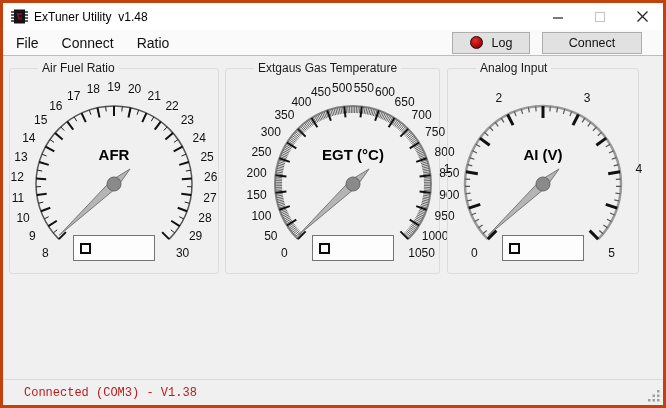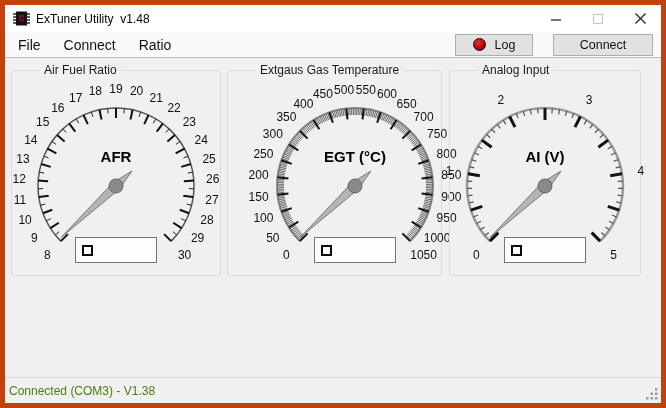--- a/index.html
+++ b/index.html
@@ -1,33 +1,33 @@
 <!DOCTYPE html>
 <html><head>
 <meta charset="utf-8">
 <style>
   * { margin:0; padding:0; box-sizing:border-box; }
   html,body { width:666px; height:408px; }
   body { font-family:"Liberation Sans", sans-serif; background:#f0f0f0; }
 
-  .window { width:666px; height:408px; border:5px solid #c2410c; background:#f0f0f0;
+  .window { width:666px; height:408px; border:3px solid #c2410c; background:#f0f0f0;
             position:relative; overflow:hidden; display:flex; flex-direction:column; }
 
   
   .titlebar { height:27px; background:#ffffff; display:flex; align-items:center; flex:0 0 auto; }
   .app-icon { width:17px; height:17px; margin-left:8px; flex:0 0 auto; }
   .title { font-size:12px; color:#000; margin-left:6px; white-space:pre; }
   .tb-btns { margin-left:auto; display:flex; height:100%; }
   .tb-btn { width:42px; height:100%; display:flex; align-items:center; justify-content:center; cursor:default; }
 
   
   .menustrip { height:26px; background:#fafafa; border-bottom:1px solid #bdbdbd;
                display:flex; align-items:center; flex:0 0 auto; }
   .menu-item { font-size:14px; color:#111; padding:4px 10px; margin-left:3px; }
-  .tools { margin-left:auto; display:flex; align-items:center; gap:20px; margin-right:8px; }
+  .tools { margin-left:auto; display:flex; align-items:center; gap:12px; margin-right:21px; }
   .btn { font-family:"Liberation Sans", sans-serif; font-size:12.5px; color:#111;
          background:#e1e1e1; border:1px solid #adadad; height:22px;
          display:flex; align-items:center; justify-content:center; }
   .btn-log { width:78px; gap:9px; }
   .btn-connect { width:100px; }
   .led { width:13px; height:13px; border-radius:50%;
          background:radial-gradient(circle at 38% 32%, #e03030 0%, #c01010 45%, #8a0606 75%, #4a0202 100%);
          border:1px solid #2a0000; }
 
   
@@ -42,21 +42,21 @@
   .gauge-body { position:relative; width:100%; height:100%; }
   .gauge-svg { position:absolute; left:50%; top:0; transform:translateX(-50%); }
   .valuebox { position:absolute; left:50%; transform:translateX(-50%); top:166px;
               width:82px; height:26px; background:#fdfdfd; border:1px solid #757575;
               display:flex; align-items:center; }
   .indicator { width:11px; height:11px; border:2px solid #0a0a0a; background:#fff; margin-left:6px; }
 
   
   .statusbar { height:26px; flex:0 0 auto; border-top:1px solid #d9d9d9; background:#f0f0f0;
                display:flex; align-items:center; position:relative; }
-  .status-text { font-size:12px; color:#4d7c0f; margin-left:4px; }
+  .status-text { font-size:12px; color:#b91c1c; margin-left:21px;font-family:Liberation Mono, monospace; }
   .grip { position:absolute; right:2px; bottom:2px; }
 </style>
 </head>
 <body>
 
 <div class="window">
 
   <div class="titlebar">
     <svg class="app-icon" viewBox="0 0 17 17">
       <g stroke="#1a1a1a" stroke-width="1.4">

